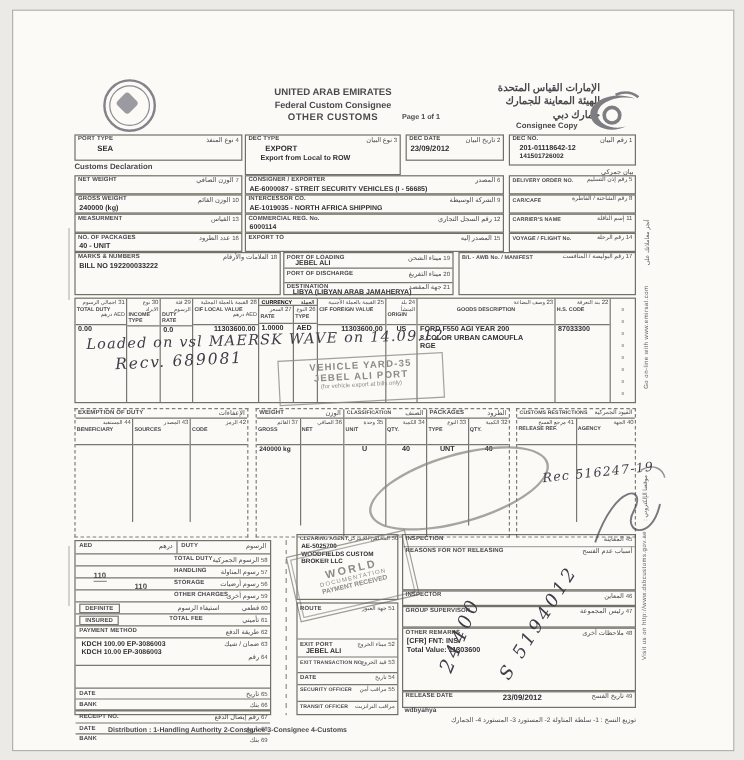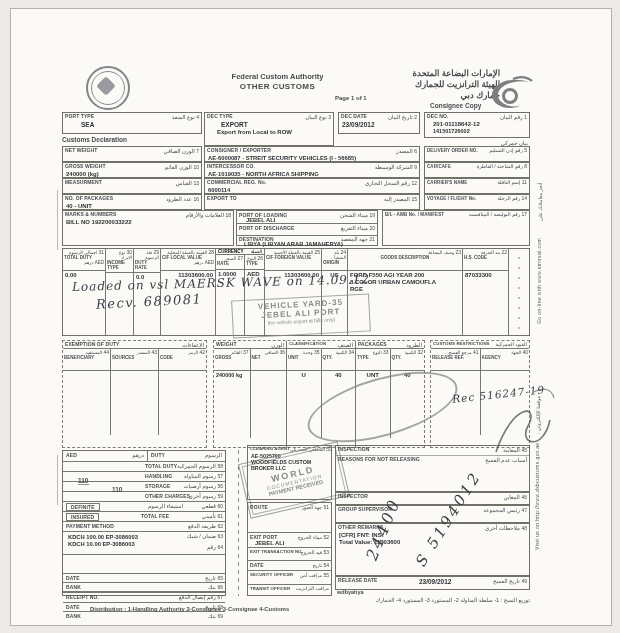--- a/index.html
+++ b/index.html
@@ -30,27 +30,28 @@
 <body>
 
 <div class="page">
   <div class="doc"></div>
 
   <div class="txt" style="left:86px;top:66px;width:40px;height:40px;border:2px solid #83838a;border-radius:50%;">
     <div style="position:absolute;left:3px;top:3px;right:3px;bottom:3px;border:1px solid #8c8c92;border-radius:50%;"></div>
     <div style="position:absolute;left:11px;top:11px;width:14px;height:14px;background:#9a9aa0;transform:rotate(45deg);border-radius:3px;"></div>
   </div>
   <div class="txt" style="left:190px;top:72px;width:175px;text-align:center;line-height:1.35;">
-    <div style="font-size:7.5px;font-weight:bold;">Federal Custom Authority</div>
+    <div style="font-size:8px;font-weight:bold;">UNITED ARAB EMIRATES</div>
+    <div style="font-size:7.5px;font-weight:bold;">Federal Custom Consignee</div>
     <div style="font-size:8px;font-weight:bold;letter-spacing:.4px;">OTHER CUSTOMS</div>
   </div>
   <div class="txt" style="left:335px;top:95px;font-size:6px;font-weight:bold;">Page 1 of 1</div>
   <div class="txt" style="left:372px;top:68px;width:128px;text-align:right;direction:rtl;line-height:1.3;">
-    <div style="font-size:8.5px;font-weight:bold;">الإمارات البضاعة المتحدة</div>
-    <div style="font-size:8.5px;font-weight:bold;">الهيئة الترانزيت للجمارك</div>
+    <div style="font-size:8.5px;font-weight:bold;">الإمارات القياس المتحدة</div>
+    <div style="font-size:8.5px;font-weight:bold;">الهيئة المعاينة للجمارك</div>
     <div style="font-size:8.5px;font-weight:bold;padding-left:28px;">جمارك دبي</div>
   </div>
   <div class="txt" style="left:430px;top:102px;font-size:6.5px;font-weight:bold;">Consignee Copy</div>
   <svg style="position:absolute;left:483px;top:74px;" width="52" height="38" viewBox="0 0 52 38">
     <path d="M46 8 C26 1 8 11 9 22 C10 32 26 38 39 31 C29 35 16 30 15 22 C14 12 30 5 46 8 Z" fill="#7d7d82"></path>
     <circle cx="27" cy="22" r="6.5" fill="none" stroke="#7d7d82" stroke-width="3"></circle>
     <path d="M30 5 C37 2 44 3 49 7" stroke="#7d7d82" stroke-width="2.2" fill="none"></path>
   </svg>
 
   <div class="c" style="left:62px;top:112px;width:140px;height:22px;">

